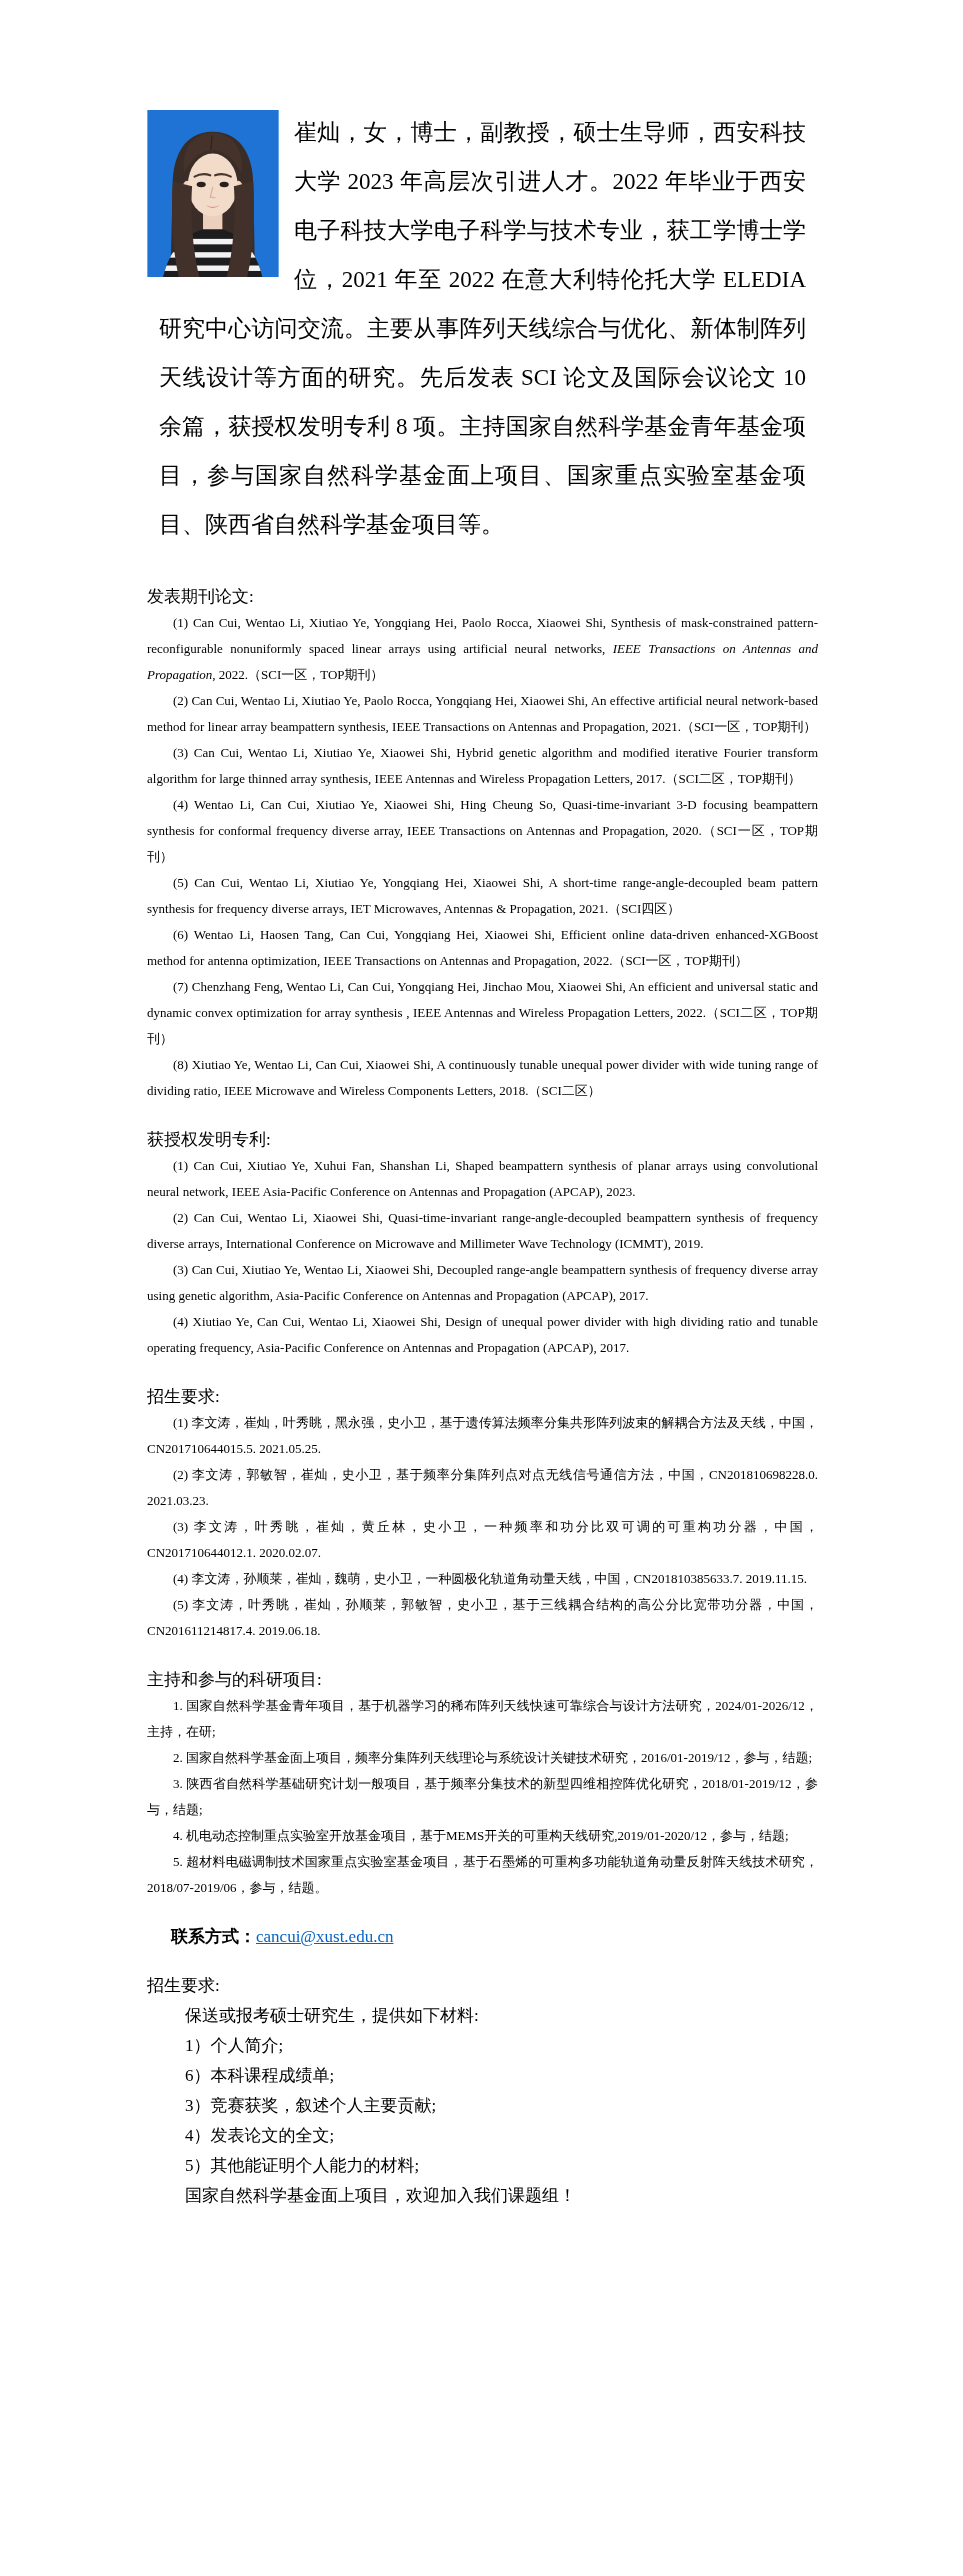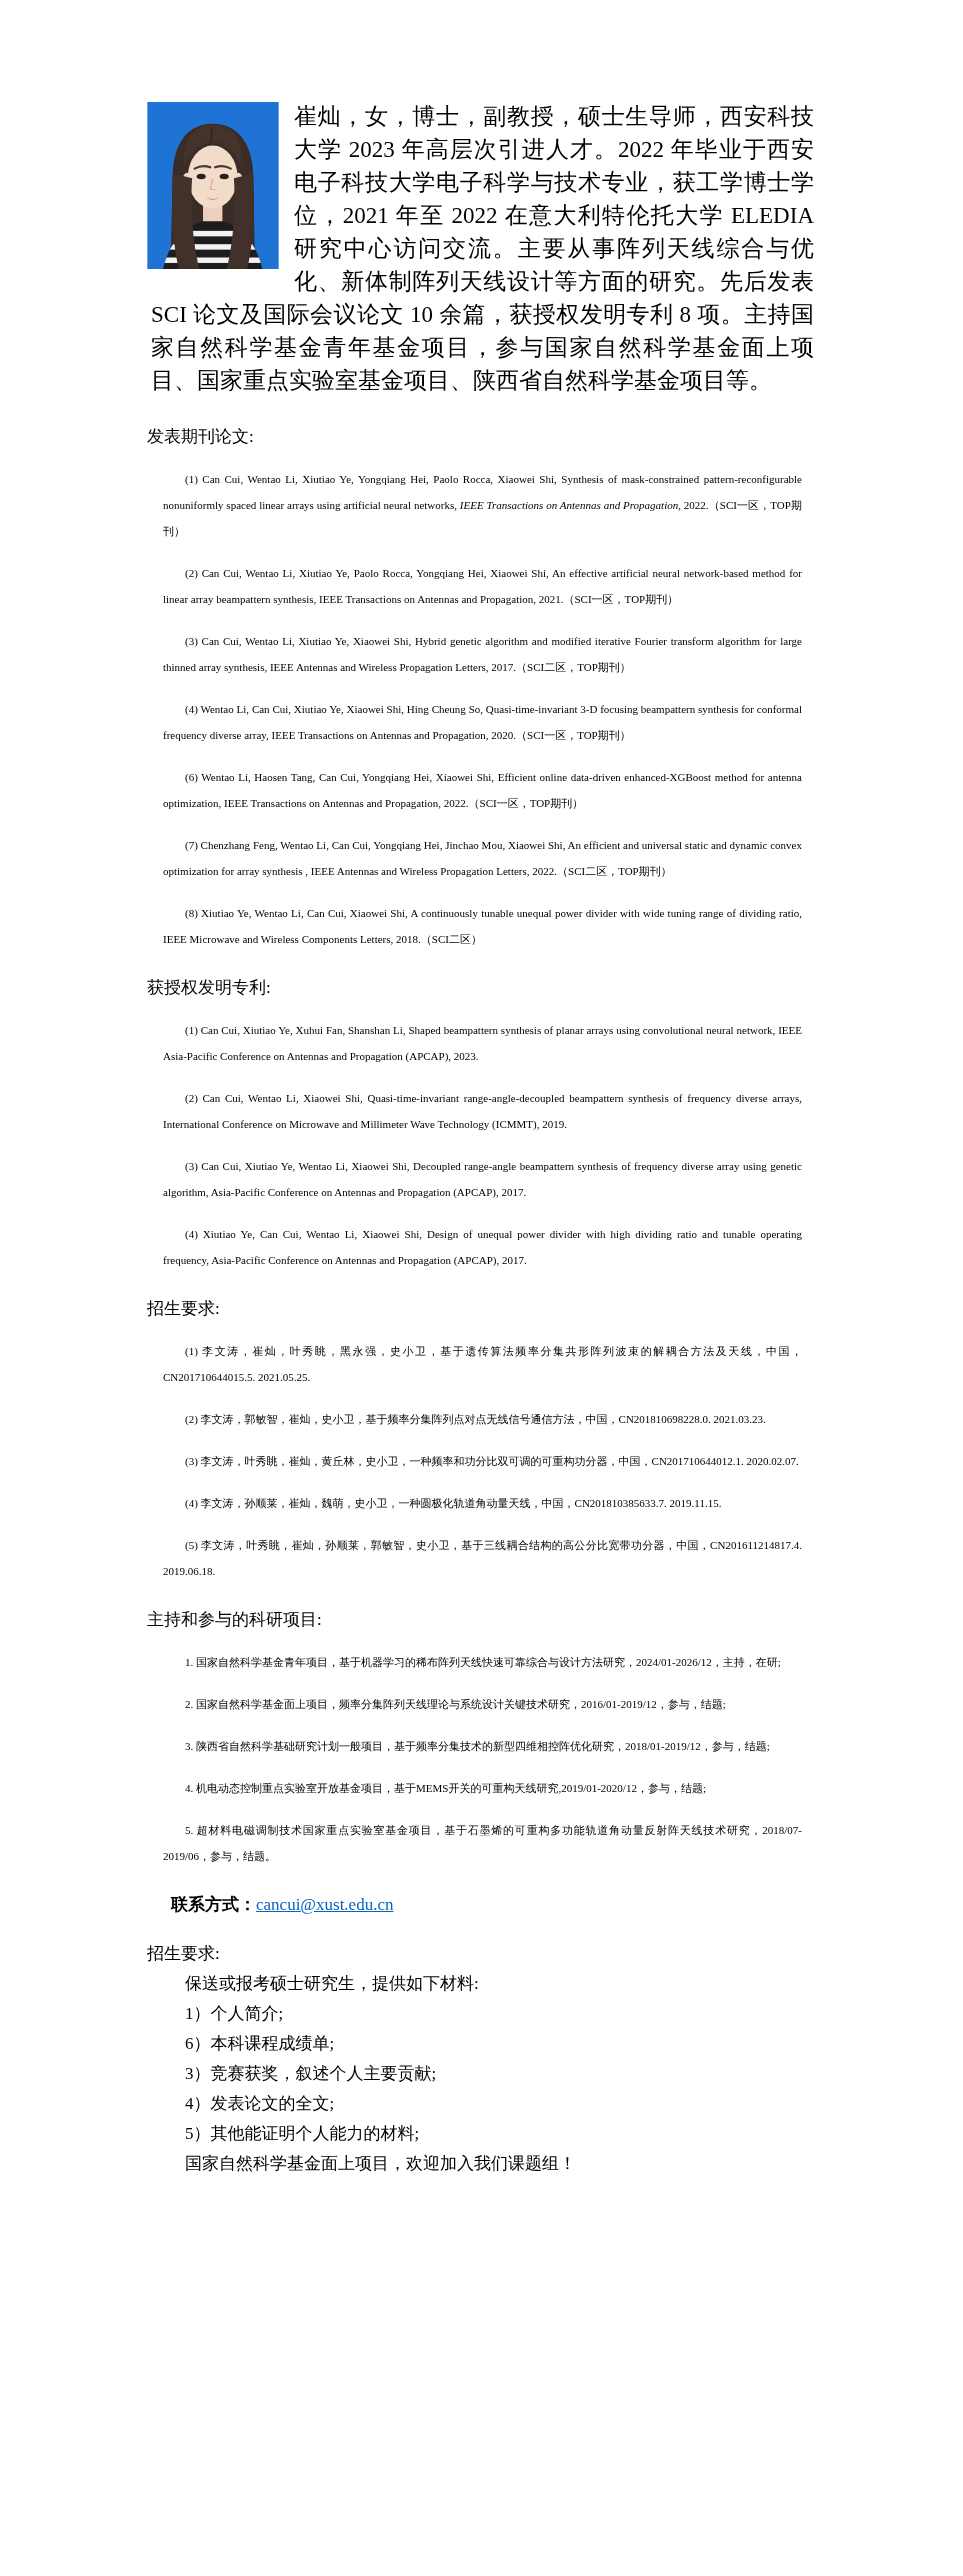--- a/index.html
+++ b/index.html
@@ -19,36 +19,36 @@
   
   .bio{overflow:visible;}
   .photo{
     float:left;
     width:132px;
     height:167px;
     margin:2.4px 15px 8.5px 0;
     overflow:hidden;
   }
   .bio-text{
-    margin:4px;
+    margin:12px;
     font-size:23px;
-    line-height:33px;
+    line-height:49px;
     text-align:justify;
   }
   .clear{clear:both;}
   
   h2.sec{
     margin:23px 0 0 0;
     font-size:17px;
     line-height:26px;
     font-weight:normal;
   }
   .item{
-    margin:16px;
-    font-size:11px;
+    margin:0;
+    font-size:13px;
     line-height:26px;
     text-indent:2em;
     text-align:justify;
   }
   .item i{font-style:italic;}
   
   .contact{
     margin:23px 0 0 0;
     font-size:17px;
     line-height:26px;
@@ -117,20 +117,21 @@
     <div class="clear"></div>
   </section>
 
   <section>
     <h2 class="sec">发表期刊论文:</h2>
     <div>
         <p class="item"><span>(1) Can Cui, Wentao Li, Xiutiao Ye, Yongqiang Hei, Paolo Rocca, Xiaowei Shi, Synthesis of mask-constrained pattern-reconfigurable nonuniformly spaced linear arrays using artificial neural networks, </span><i>IEEE Transactions on Antennas and Propagation</i><span>, 2022.（SCI一区，TOP期刊）</span></p>
         <p class="item"><span>(2) Can Cui, Wentao Li, Xiutiao Ye, Paolo Rocca, Yongqiang Hei, Xiaowei Shi, An effective artificial neural network-based method for linear array beampattern synthesis, IEEE Transactions on Antennas and Propagation, 2021.（SCI一区，TOP期刊）</span></p>
         <p class="item"><span>(3) Can Cui, Wentao Li, Xiutiao Ye, Xiaowei Shi, Hybrid genetic algorithm and modified iterative Fourier transform algorithm for large thinned array synthesis, IEEE Antennas and Wireless Propagation Letters, 2017.（SCI二区，TOP期刊）</span></p>
         <p class="item"><span>(4) Wentao Li, Can Cui, Xiutiao Ye, Xiaowei Shi, Hing Cheung So, Quasi-time-invariant 3-D focusing beampattern synthesis for conformal frequency diverse array, IEEE Transactions on Antennas and Propagation, 2020.（SCI一区，TOP期刊）</span></p>
+        <p class="item"><span>(5) Can Cui, Wentao Li, Xiutiao Ye, Yongqiang Hei, Xiaowei Shi, A short-time range-angle-decoupled beam pattern synthesis for frequency diverse arrays, IET Microwaves, Antennas &amp; Propagation, 2021.（SCI四区）</span></p>
         <p class="item"><span>(6) Wentao Li, Haosen Tang, Can Cui, Yongqiang Hei, Xiaowei Shi, Efficient online data-driven enhanced-XGBoost method for antenna optimization, IEEE Transactions on Antennas and Propagation, 2022.（SCI一区，TOP期刊）</span></p>
         <p class="item"><span>(7) Chenzhang Feng, Wentao Li, Can Cui, Yongqiang Hei, Jinchao Mou, Xiaowei Shi, An efficient and universal static and dynamic convex optimization for array synthesis , IEEE Antennas and Wireless Propagation Letters, 2022.（SCI二区，TOP期刊）</span></p>
         <p class="item"><span>(8) Xiutiao Ye, Wentao Li, Can Cui, Xiaowei Shi, A continuously tunable unequal power divider with wide tuning range of dividing ratio, IEEE Microwave and Wireless Components Letters, 2018.（SCI二区）</span></p>
       </div>
   </section>
 
   <section>
     <h2 class="sec">获授权发明专利:</h2>
     <div>
         <p class="item"><span>(1) Can Cui, Xiutiao Ye, Xuhui Fan, Shanshan Li, Shaped beampattern synthesis of planar arrays using convolutional neural network, IEEE Asia-Pacific Conference on Antennas and Propagation (APCAP), 2023.</span></p>

